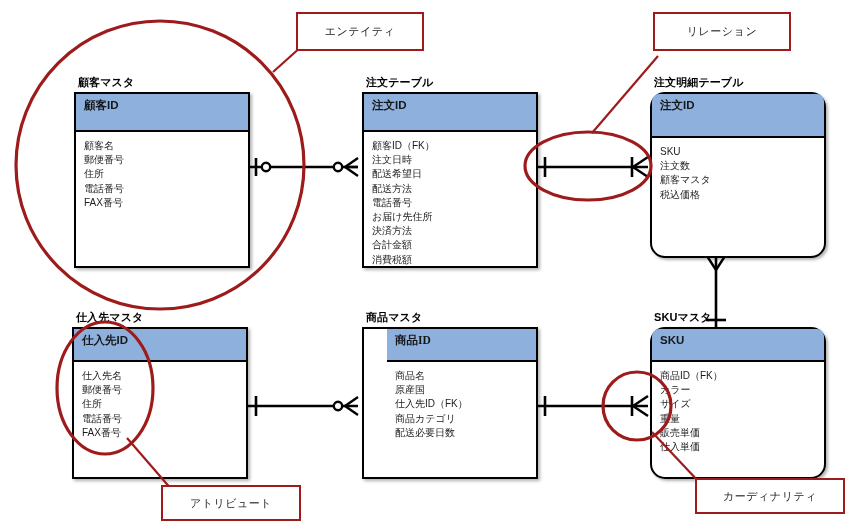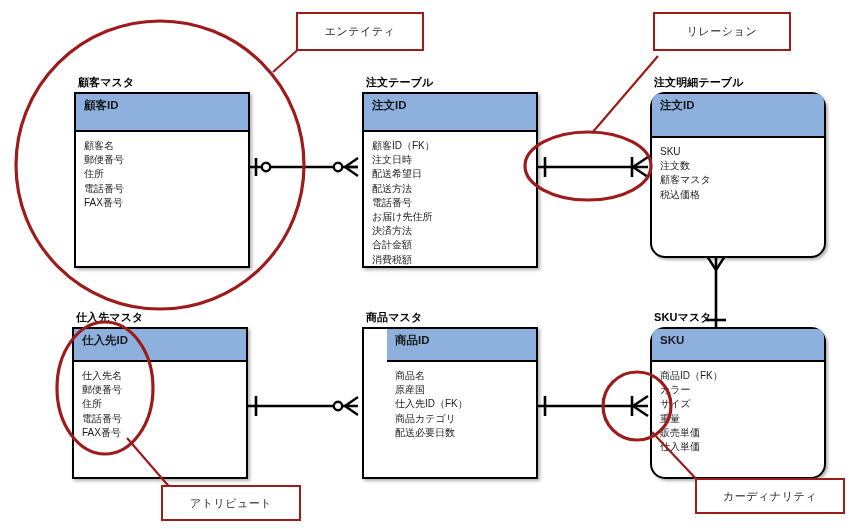--- a/index.html
+++ b/index.html
@@ -194,21 +194,21 @@
       <div class="attr-line">仕入先名</div>
       <div class="attr-line">郵便番号</div>
       <div class="attr-line">住所</div>
       <div class="attr-line">電話番号</div>
       <div class="attr-line">FAX番号</div>
     </div>
   </div>
 
   <div class="entity" style="left:362px; top:327px; width:176px; height:152px;padding-left:23px;">
     <div class="entity-title">商品マスタ</div>
-    <div class="entity-header" style="height:33px;">
+    <div class="entity-header" style="height:33px;font-family:Liberation Serif, serif;">
       <div class="key-line">商品ID</div>
     </div>
     <div class="entity-body">
       <div class="attr-line">商品名</div>
       <div class="attr-line">原産国</div>
       <div class="attr-line">仕入先ID（FK）</div>
       <div class="attr-line">商品カテゴリ</div>
       <div class="attr-line">配送必要日数</div>
     </div>
   </div>

